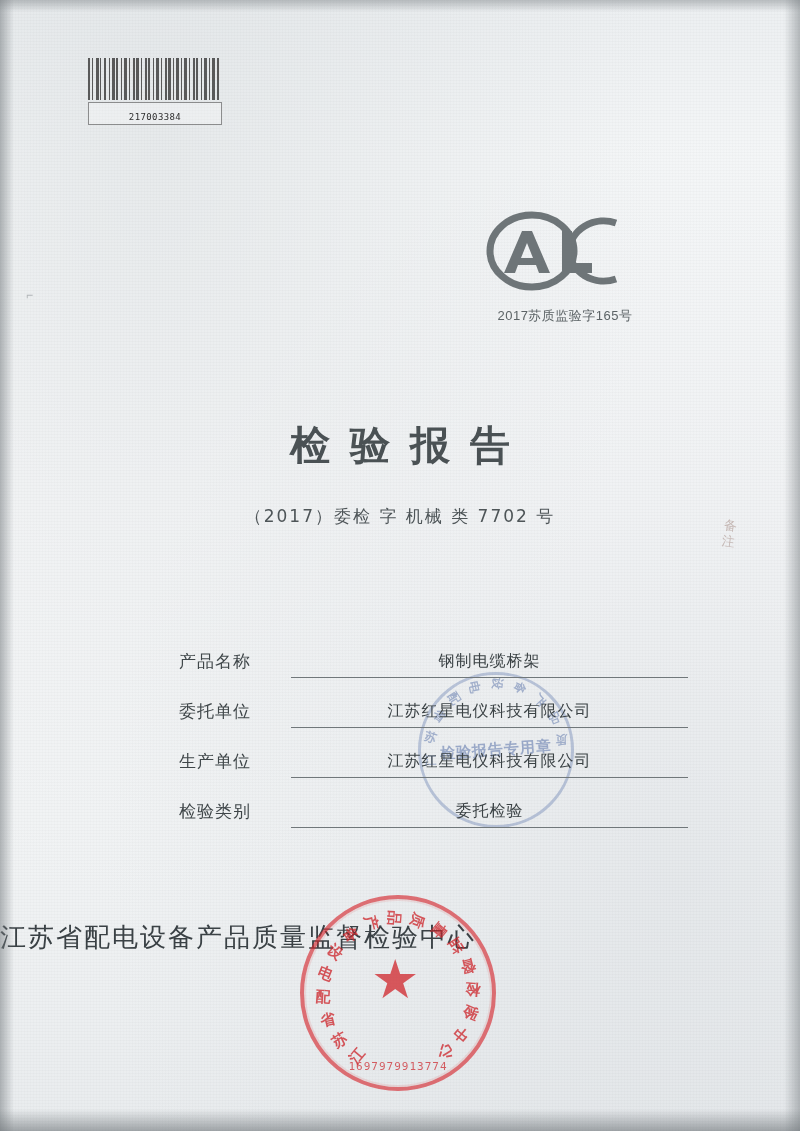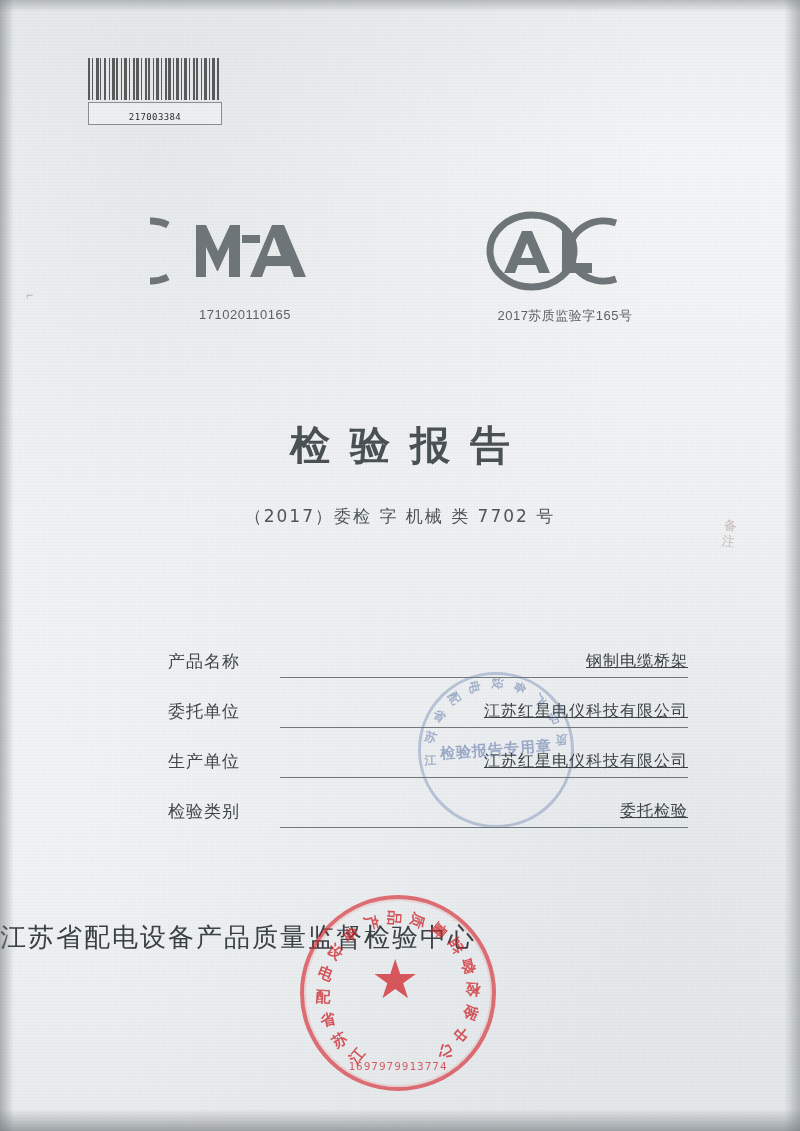--- a/index.html
+++ b/index.html
@@ -159,41 +159,41 @@
   .fields {
     position: absolute;
     top: 628px;
     left: 168px;
     width: 520px;
   }
   .field-row {
     display: flex;
     align-items: flex-end;
     height: 50px;
+    margin-left: 11px;
   }
   .field-label {
     width: 112px;
     font-size: 17px;
     letter-spacing: 1px;
     color: #3f4649;
     font-family: "DejaVu Sans", sans-serif;
     padding-bottom: 5px;
     white-space: nowrap;
   }
   .field-value {
     flex: 1;
     border-bottom: 1px solid #70777a;
-    text-align: right;
+    text-align: center;
     font-size: 16px;
     letter-spacing: 1px;
     color: #3b4245;
     font-family: "DejaVu Sans", sans-serif;
     padding-bottom: 5px;
     white-space: nowrap;
-    text-decoration: underline;
   }
 
   
   .issuer {
     position: absolute;
     top: 920px;
     left: 0;
     width: 664px;
     text-align: left;
     font-size: 26px;
@@ -326,33 +326,20 @@
 
   <div class="barcode-wrap">
     <div class="barcode-bars"></div>
     <div class="barcode-num">217003384</div>
   </div>
 
   <div class="corner-mark">⌐</div>
 
   <div class="marks">
 
-    <div class="mark mark-ma">
-      <svg width="190" height="92" viewBox="0 0 190 92">
-        <g fill="none" stroke="#6e7578" stroke-width="7">
-          <path d="M18 20 A34 30 0 1 0 18 72"></path>
-        </g>
-        <g fill="#6e7578">
-          <path d="M46 20 h10 l12 26 12 -26 h10 v52 h-11 v-30 l-11 24 h-1 l-11 -24 v30 h-10 z"></path>
-          <path d="M122 20 h12 l22 52 h-12 l-4 -11 h-24 l-4 11 h-12 z M124 32 l-7 19 h14 z"></path>
-        </g>
-        <rect x="92" y="30" width="18" height="8" fill="#6e7578"></rect>
-      </svg>
-      <div class="mark-code">171020110165</div>
-    </div>
 
     <div class="mark mark-cal">
       <svg width="190" height="92" viewBox="0 0 190 92">
         <g fill="none" stroke="#6e7578" stroke-width="7">
           <ellipse cx="62" cy="46" rx="42" ry="36"></ellipse>
           <path d="M146 18 A34 30 0 1 0 146 74"></path>
         </g>
         <g fill="#6e7578">
           <path d="M52 26 h10 l18 42 h-11 l-3 -8 h-18 l-3 8 h-11 z M57 38 l-6 15 h12 z"></path>
           <path d="M92 26 h10 v32 h20 v10 h-30 z"></path>

